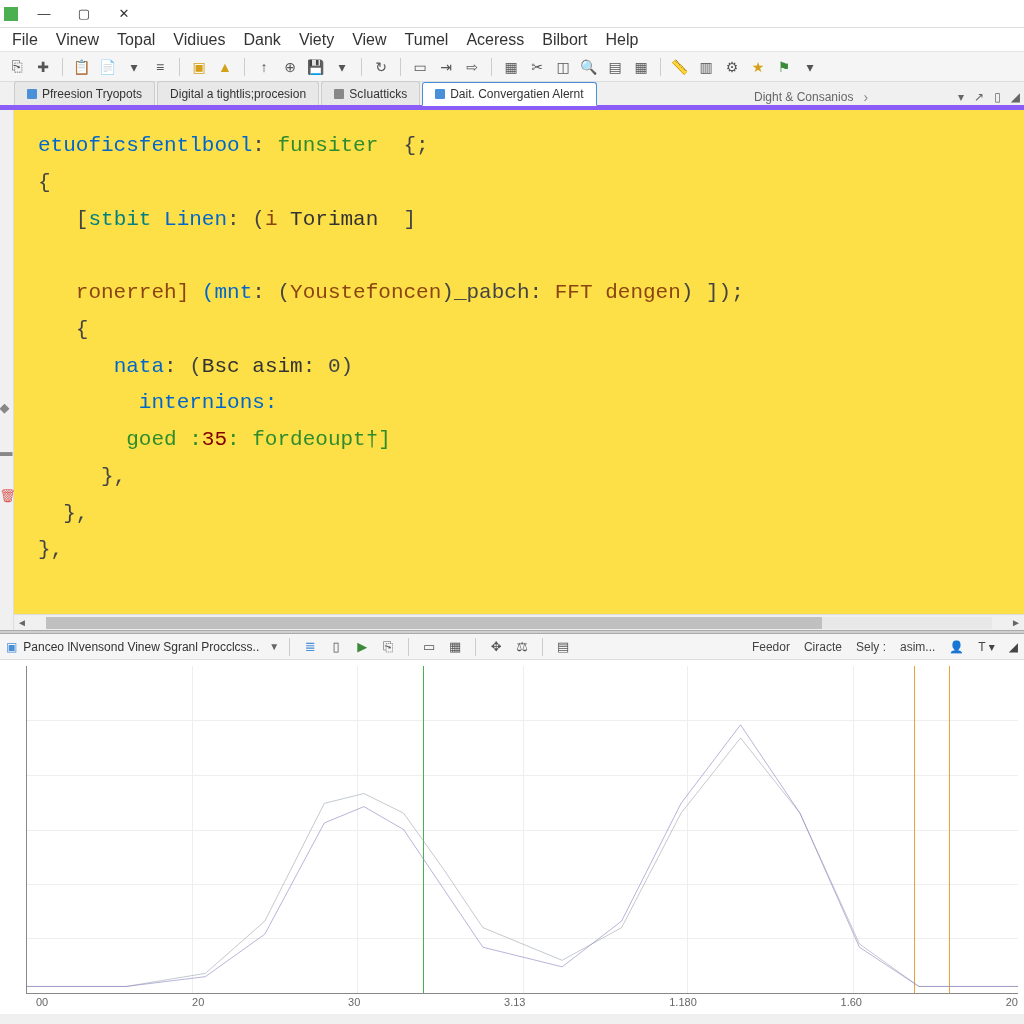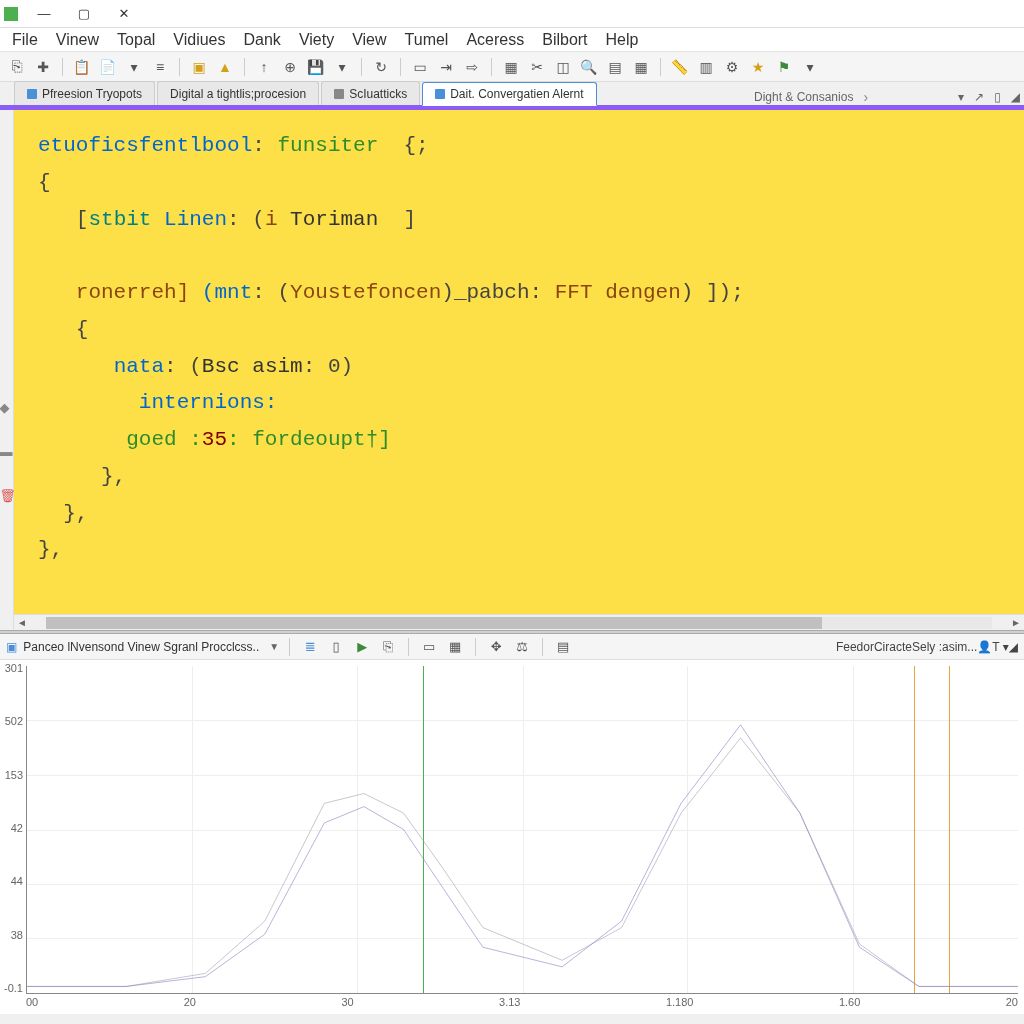--- a/index.html
+++ b/index.html
@@ -34,25 +34,25 @@
 .plain { color: #333; }
 .hscroll { height: 16px; background: #f0f0f0; border-top: 1px solid #ddd; display: flex; align-items: center; }
 .hscroll-track { flex: 1; height: 12px; background: #e8e8e8; margin: 0 16px; position: relative; }
 .hscroll-thumb { position: absolute; left: 0; width: 82%; height: 100%; background: #c0c0c0; }
 .hscroll-arrow { width: 16px; text-align: center; color: #666; font-size: 10px; }
 .panel-divider { height: 4px; background: #d0d0d0; border-top: 1px solid #aaa; border-bottom: 1px solid #aaa; }
 .panel-toolbar { height: 26px; background: #f5f5f5; display: flex; align-items: center; padding: 0 6px; border-bottom: 1px solid #ddd; gap: 6px; font-size: 12px; }
 .panel-title { color: #333; padding-right: 4px; }
 .panel-dd { color: #666; font-size: 10px; }
 .ptbtn { width: 20px; height: 20px; display: flex; align-items: center; justify-content: center; font-size: 13px; color: #555; }
-.panel-right { margin-left: auto; display: flex; align-items: center; font-size: 12px; color: #444; }
+.panel-right { margin-left: auto; display: flex; gap: 14px; align-items: center; font-size: 12px; color: #444; }
 .chart { position: relative; height: 354px; background: #fff; }
 .yaxis { position: absolute; left: 0; top: 0; bottom: 20px; width: 26px; display: flex; flex-direction: column; justify-content: space-between; align-items: flex-end; font-size: 11px; color: #666; padding: 2px 3px 0 0; }
 .plot { position: absolute; left: 26px; right: 6px; top: 6px; bottom: 20px; border-left: 1px solid #888; border-bottom: 1px solid #888; }
-.xaxis { position: absolute; left: 26px; right: 6px; bottom: 2px; height: 16px; display: flex; justify-content: space-between; font-size: 11px; color: #666; }
+.xaxis { position: absolute; left: 36px; right: 6px; bottom: 2px; height: 16px; display: flex; justify-content: space-between; font-size: 11px; color: #666; }
 .grid-v { position: absolute; top: 0; bottom: 0; width: 1px; background: #eee; }
 .grid-h { position: absolute; left: 0; right: 0; height: 1px; background: #eee; }
 .cursor-g { position: absolute; top: 0; bottom: 0; width: 1px; background: #4caf50; }
 .cursor-o { position: absolute; top: 0; bottom: 0; width: 1px; background: #e8a23d; }
 svg.curves { position: absolute; left: 0; top: 0; width: 100%; height: 100%; }
 </style>
 </head>
 <body>
 
 <div class="titlebar">
@@ -195,29 +195,20 @@
     <span>Ciracte</span>
     <span>Sely :</span>
     <span>asim...</span>
     <span style="color:#4a90d9">👤</span>
     <span>T ▾</span>
     <span>◢</span>
   </div>
 </div>
 
 <div class="chart">
-  <div class="yaxis">
-    <span>301</span>
-    <span>502</span>
-    <span>153</span>
-    <span>42</span>
-    <span>44</span>
-    <span>38</span>
-    <span>-0.1</span>
-  </div>
   <div class="plot">
     <div class="grid-h" style="top:16.6%"></div>
     <div class="grid-h" style="top:33.3%"></div>
     <div class="grid-h" style="top:50%"></div>
     <div class="grid-h" style="top:66.6%"></div>
     <div class="grid-h" style="top:83.3%"></div>
     <div class="grid-v" style="left:16.6%"></div>
     <div class="grid-v" style="left:33.3%"></div>
     <div class="grid-v" style="left:50%"></div>
     <div class="grid-v" style="left:66.6%"></div>

